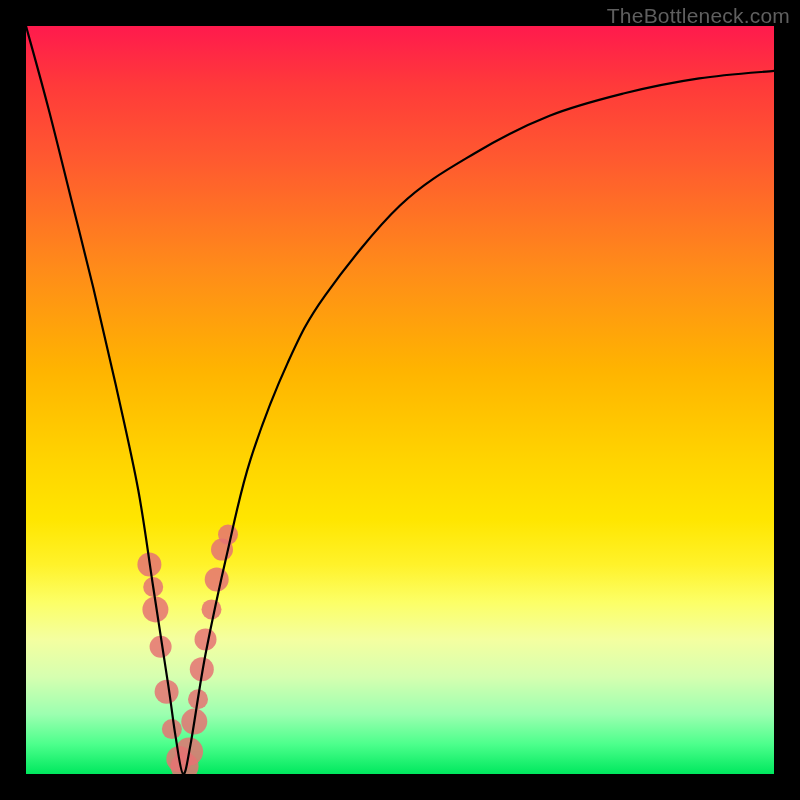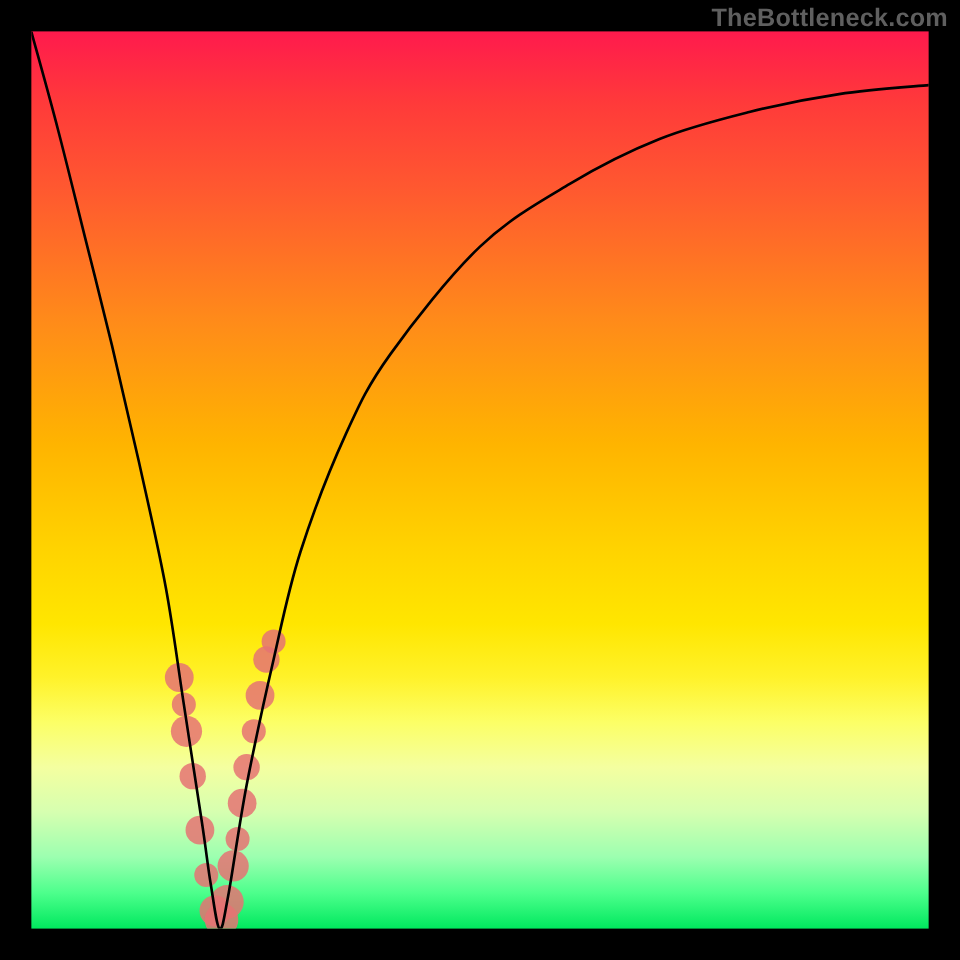--- a/index.html
+++ b/index.html
@@ -44,21 +44,21 @@
       #4dff8c 96%,
       #00e85e 100%
     );
   }
   .watermark {
     position: absolute;
     top: 4px;
     right: 10px;
     color: #5f5f5f;
     font-size: 21px;
-    font-weight: 700;
+    font-weight: 400;
     letter-spacing: 0.2px;
     user-select: none;
   }
   svg.curve {
     position: absolute;
     inset: 0;
   }
   .dot {
     fill: #e57373;
     fill-opacity: 0.85;

